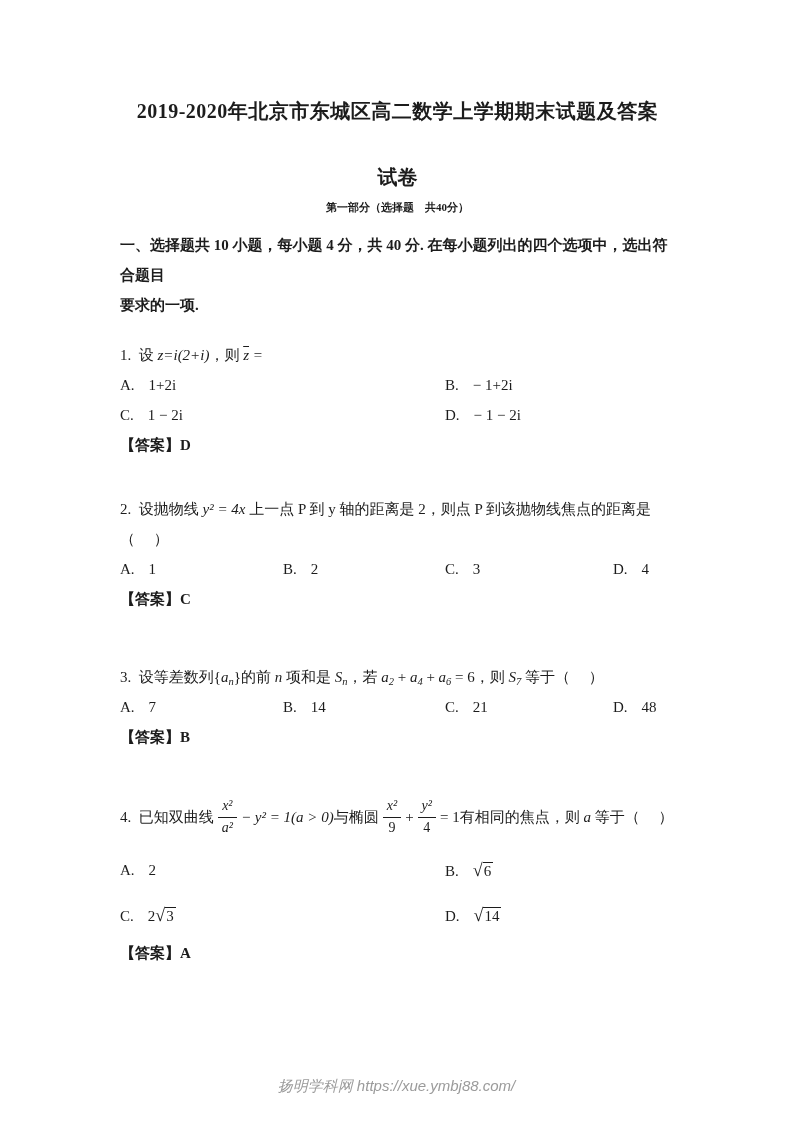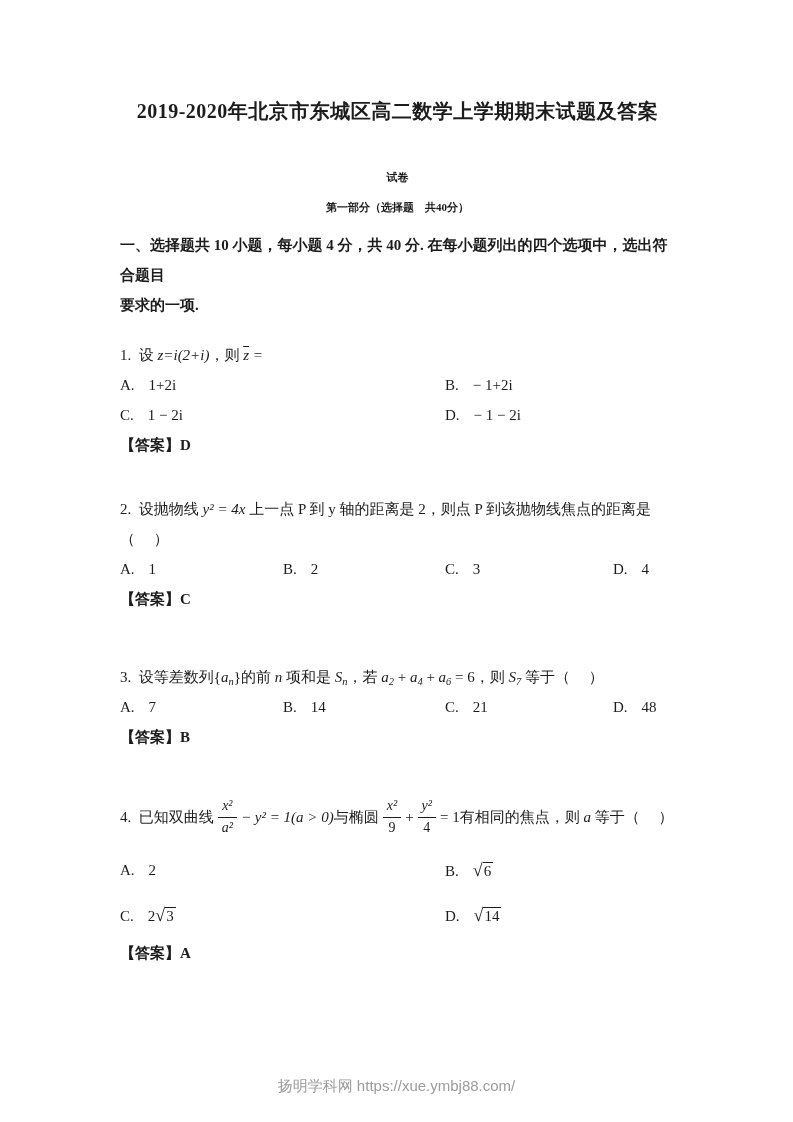--- a/index.html
+++ b/index.html
@@ -20,21 +20,21 @@
     font-size: 20px;
     font-weight: 700;
     text-align: center;
     line-height: 30px;
     letter-spacing: 0.5px;
   }
   .paper-label {
     font-weight: 700;
     text-align: center;
     line-height: 30px;
-    font-size: 11px;
+    font-size: 20px;
   }
   .section-heading {
     font-weight: 700;
     text-align: center;
     line-height: 30px;
     font-size: 11px;
   }
   .instr {
     margin: 0;
     font-weight: 700;
@@ -107,20 +107,21 @@
 
   .footer {
     position: absolute;
     left: 0; right: 0;
     bottom: 26px;
     text-align: center;
     color: #9b9b9b;
     font-family: "Liberation Sans", "DejaVu Sans", sans-serif;
     font-size: 15px;
     line-height: 20px;
+    font-style: italic;
   }
 </style>
 </head>
 <body>
 
 <div class="page">
   <div class="content">
 
     <h1 class="title">2019-2020年北京市东城区高二数学上学期期末试题及答案</h1>
 

